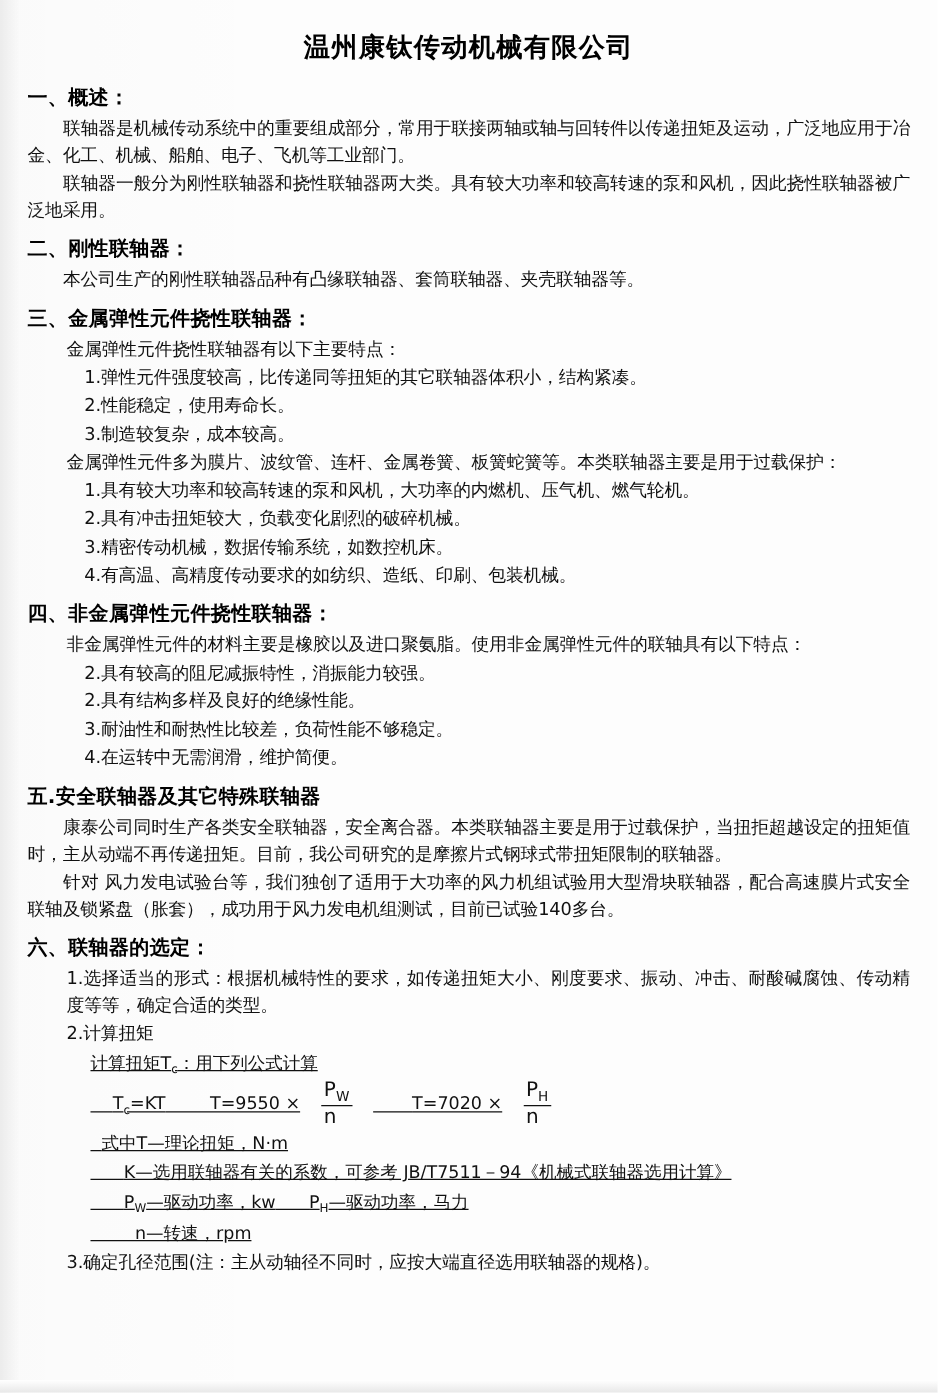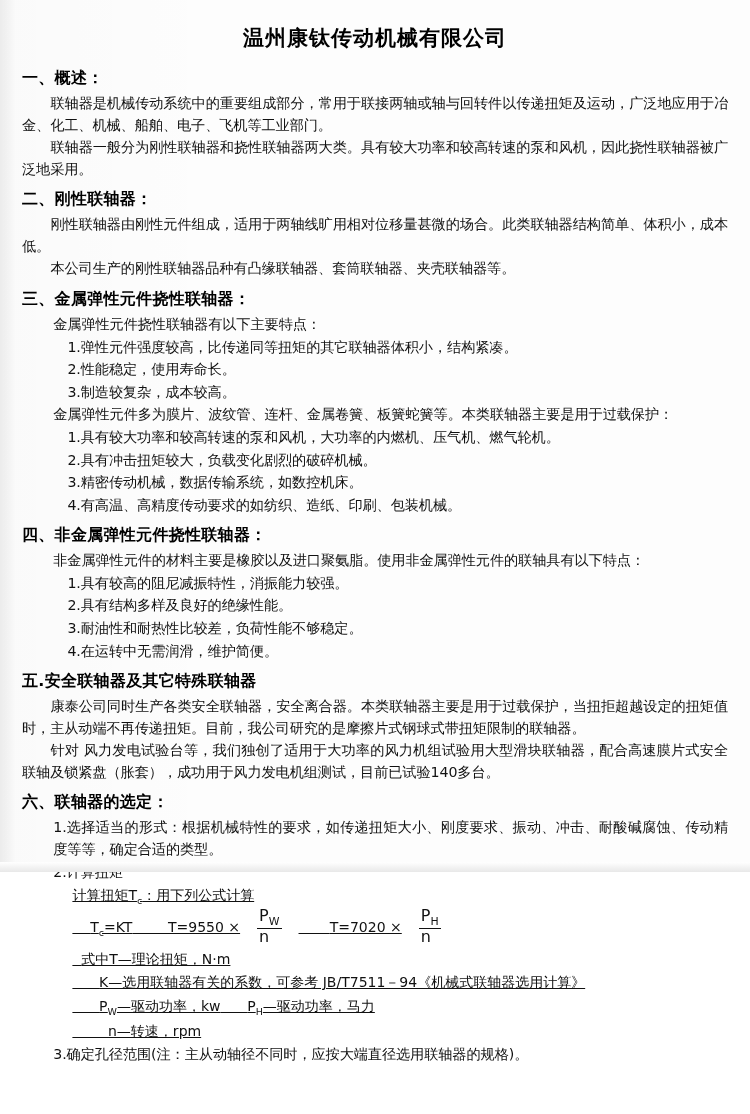--- a/index.html
+++ b/index.html
@@ -10,21 +10,21 @@
   body {
     width: 750px;
     height: 1114px;
     font-family: "DejaVu Sans", "Liberation Sans", sans-serif;
     color: #111;
     position: relative;
     overflow: hidden;
   }
   .page {
     width: 750px;
-    height: 872px;
+    height: 1114px;
     box-sizing: border-box;
     padding: 18px 22px 8px 22px;
     position: relative;
     background:
       linear-gradient(90deg, rgba(0,0,0,0.012) 0%, rgba(255,255,255,0) 30%),
       #fdfdfd;
   }
   .doc-title {
     text-align: center;
     font-weight: bold;
@@ -117,41 +117,40 @@
   <div class="doc-title">温州康钛传动机械有限公司</div>
 
   <div class="section">
     <h2 class="sec-head">一、概述：</h2>
     <p class="para indent2">联轴器是机械传动系统中的重要组成部分，常用于联接两轴或轴与回转件以传递扭矩及运动，广泛地应用于冶金、化工、机械、船舶、电子、飞机等工业部门。</p>
     <p class="para indent2">联轴器一般分为刚性联轴器和挠性联轴器两大类。具有较大功率和较高转速的泵和风机，因此挠性联轴器被广泛地采用。</p>
   </div>
 
   <div class="section">
     <h2 class="sec-head">二、刚性联轴器：</h2>
-    <p class="para indent2">刚性联轴器由刚性元件组成，适用于两轴线旷用相对位移量甚微的场合。此类联轴器结构简单、体积小，成本低。</p>
     <p class="para indent2">本公司生产的刚性联轴器品种有凸缘联轴器、套筒联轴器、夹壳联轴器等。</p>
   </div>
 
   <div class="section">
     <h2 class="sec-head">三、金属弹性元件挠性联轴器：</h2>
     <p class="para indent1">金属弹性元件挠性联轴器有以下主要特点：</p>
     <p class="para indent1b">1.弹性元件强度较高，比传递同等扭矩的其它联轴器体积小，结构紧凑。</p>
     <p class="para indent1b">2.性能稳定，使用寿命长。</p>
     <p class="para indent1b">3.制造较复杂，成本较高。</p>
     <p class="para indent1">金属弹性元件多为膜片、波纹管、连杆、金属卷簧、板簧蛇簧等。本类联轴器主要是用于过载保护：</p>
     <p class="para indent1b">1.具有较大功率和较高转速的泵和风机，大功率的内燃机、压气机、燃气轮机。</p>
     <p class="para indent1b">2.具有冲击扭矩较大，负载变化剧烈的破碎机械。</p>
     <p class="para indent1b">3.精密传动机械，数据传输系统，如数控机床。</p>
     <p class="para indent1b">4.有高温、高精度传动要求的如纺织、造纸、印刷、包装机械。</p>
   </div>
 
   <div class="section">
     <h2 class="sec-head">四、非金属弹性元件挠性联轴器：</h2>
     <p class="para indent1">非金属弹性元件的材料主要是橡胶以及进口聚氨脂。使用非金属弹性元件的联轴具有以下特点：</p>
-    <p class="para indent1b">1.具有较高的阻尼减振特性，消振能力较强。</p>
+    <p class="para indent1b">2.具有较高的阻尼减振特性，消振能力较强。</p>
     <p class="para indent1b">2.具有结构多样及良好的绝缘性能。</p>
     <p class="para indent1b">3.耐油性和耐热性比较差，负荷性能不够稳定。</p>
     <p class="para indent1b">4.在运转中无需润滑，维护简便。</p>
   </div>
 
   <div class="section">
     <h2 class="sec-head">五.安全联轴器及其它特殊联轴器</h2>
     <p class="para indent2">康泰公司同时生产各类安全联轴器，安全离合器。本类联轴器主要是用于过载保护，当扭拒超越设定的扭矩值时，主从动端不再传递扭矩。目前，我公司研究的是摩擦片式钢球式带扭矩限制的联轴器。</p>
     <p class="para indent2">针对 风力发电试验台等，我们独创了适用于大功率的风力机组试验用大型滑块联轴器，配合高速膜片式安全联轴及锁紧盘（胀套），成功用于风力发电机组测试，目前已试验140多台。</p>
   </div>

